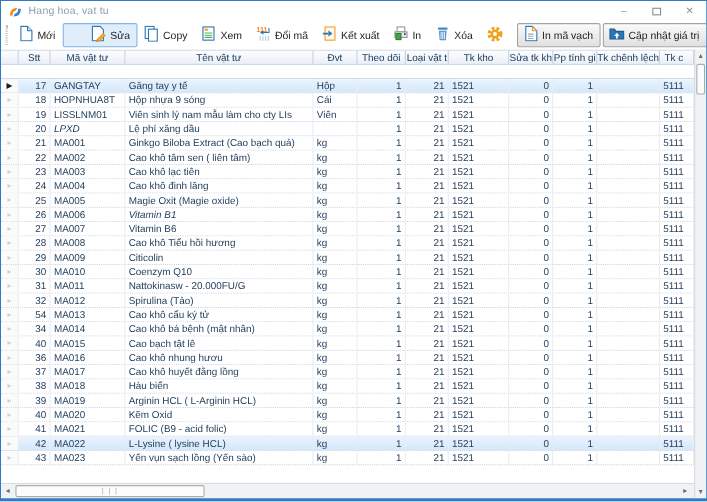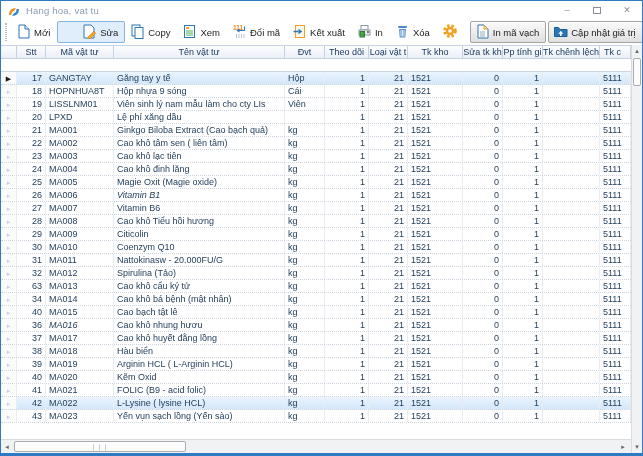--- a/index.html
+++ b/index.html
@@ -240,21 +240,21 @@
             <div class="dcell r" style="width: 39px;">21</div>
             <div class="dcell" style="width: 55px;">1521</div>
             <div class="dcell r" style="width: 40px;">0</div>
             <div class="dcell r" style="width: 40px;">1</div>
             <div class="dcell" style="width: 57px;"></div>
             <div class="dcell" style="width: 31px;">5111</div>
           </div>
           <div class="drow">
             <div class="dcell ind" style="width: 16px;">▸</div>
             <div class="dcell r" style="width: 29px;">20</div>
-            <div class="dcell" style="width: 68px;">LPXD</div>
+            <div class="dcell" style="width: 68px; font-style: italic;">LPXD</div>
             <div class="dcell" style="width: 171px;">Lệ phí xăng dầu</div>
             <div class="dcell" style="width: 40px;"></div>
             <div class="dcell r" style="width: 44px;">1</div>
             <div class="dcell r" style="width: 39px;">21</div>
             <div class="dcell" style="width: 55px;">1521</div>
             <div class="dcell r" style="width: 40px;">0</div>
             <div class="dcell r" style="width: 40px;">1</div>
             <div class="dcell" style="width: 57px;"></div>
             <div class="dcell" style="width: 31px;">5111</div>
           </div>
@@ -421,21 +421,21 @@
             <div class="dcell r" style="width: 44px;">1</div>
             <div class="dcell r" style="width: 39px;">21</div>
             <div class="dcell" style="width: 55px;">1521</div>
             <div class="dcell r" style="width: 40px;">0</div>
             <div class="dcell r" style="width: 40px;">1</div>
             <div class="dcell" style="width: 57px;"></div>
             <div class="dcell" style="width: 31px;">5111</div>
           </div>
           <div class="drow">
             <div class="dcell ind" style="width: 16px;">▸</div>
-            <div class="dcell r" style="width: 29px;">63</div>
+            <div class="dcell r" style="width: 29px;">54</div>
             <div class="dcell" style="width: 68px;">MA013</div>
             <div class="dcell" style="width: 171px;">Cao khô cẩu ký tử</div>
             <div class="dcell" style="width: 40px;">kg</div>
             <div class="dcell r" style="width: 44px;">1</div>
             <div class="dcell r" style="width: 39px;">21</div>
             <div class="dcell" style="width: 55px;">1521</div>
             <div class="dcell r" style="width: 40px;">0</div>
             <div class="dcell r" style="width: 40px;">1</div>
             <div class="dcell" style="width: 57px;"></div>
             <div class="dcell" style="width: 31px;">5111</div>
@@ -464,21 +464,21 @@
             <div class="dcell r" style="width: 39px;">21</div>
             <div class="dcell" style="width: 55px;">1521</div>
             <div class="dcell r" style="width: 40px;">0</div>
             <div class="dcell r" style="width: 40px;">1</div>
             <div class="dcell" style="width: 57px;"></div>
             <div class="dcell" style="width: 31px;">5111</div>
           </div>
           <div class="drow">
             <div class="dcell ind" style="width: 16px;">▸</div>
             <div class="dcell r" style="width: 29px;">36</div>
-            <div class="dcell" style="width: 68px; font-style: italic;">MA016</div>
+            <div class="dcell" style="width: 68px;">MA016</div>
             <div class="dcell" style="width: 171px;">Cao khô nhung hươu</div>
             <div class="dcell" style="width: 40px;">kg</div>
             <div class="dcell r" style="width: 44px;">1</div>
             <div class="dcell r" style="width: 39px;">21</div>
             <div class="dcell" style="width: 55px;">1521</div>
             <div class="dcell r" style="width: 40px;">0</div>
             <div class="dcell r" style="width: 40px;">1</div>
             <div class="dcell" style="width: 57px;"></div>
             <div class="dcell" style="width: 31px;">5111</div>
           </div>

